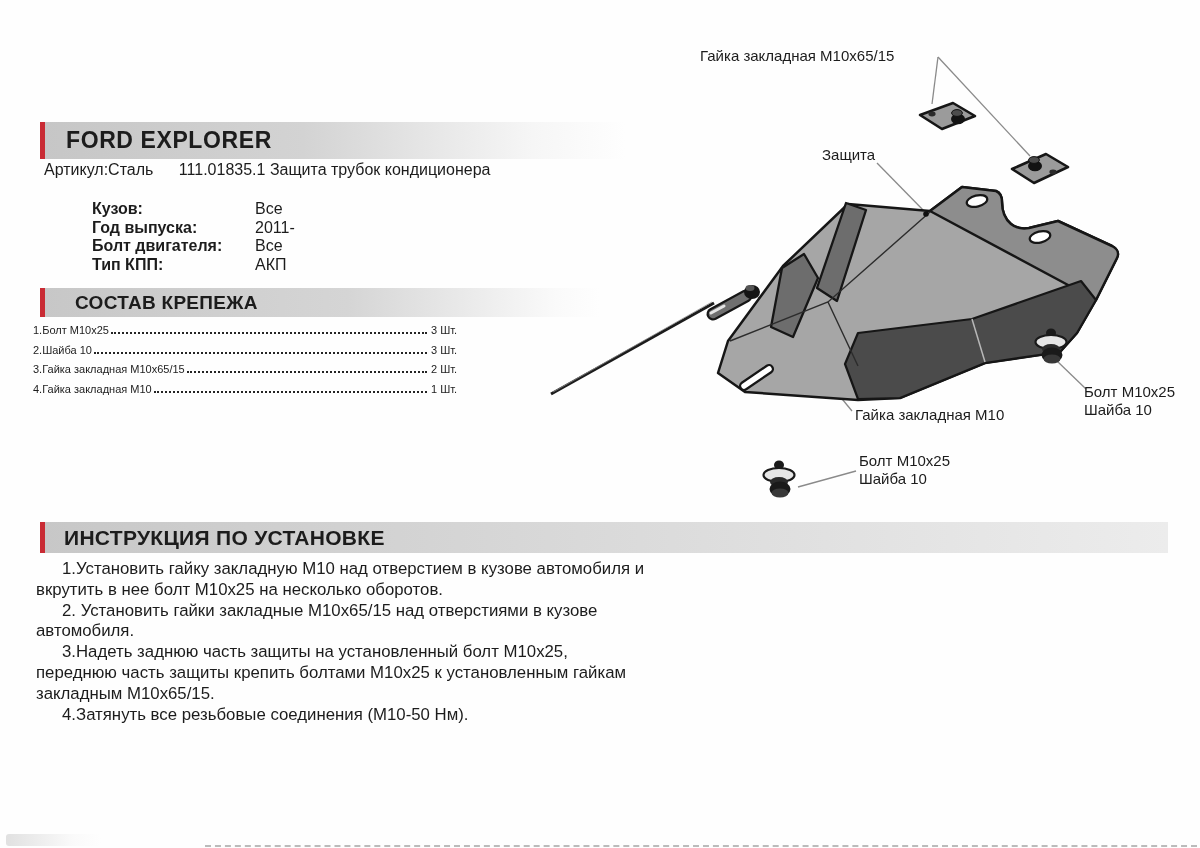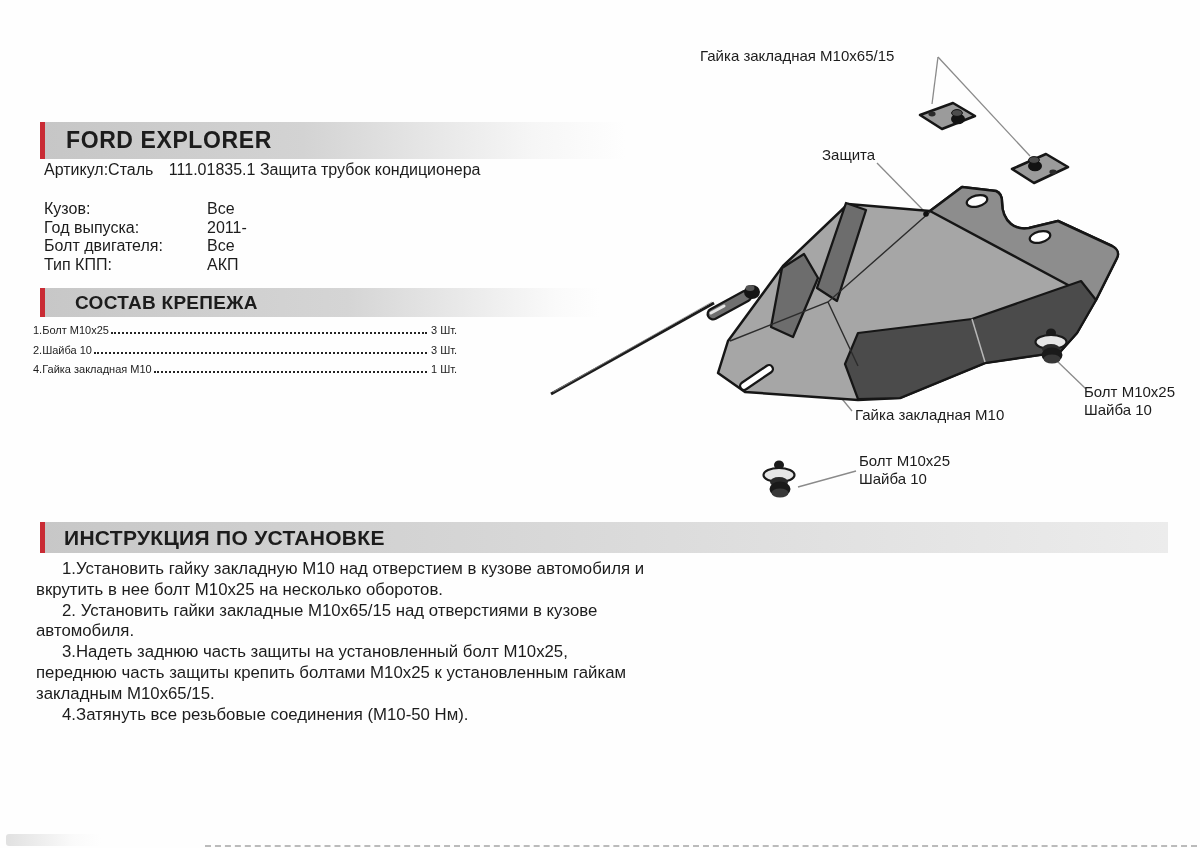--- a/index.html
+++ b/index.html
@@ -16,23 +16,23 @@
   .bar-ford .bar-title{font-size:23px;font-weight:bold;letter-spacing:.6px;padding-left:26px;}
   .bar-sostav{left:40px;top:288px;width:560px;height:29px;
     background:linear-gradient(90deg,#c7c7c7 0%,#d5d5d5 55%,rgba(240,240,240,.3) 92%,rgba(255,255,255,0) 100%);}
   .bar-sostav .bar-title{font-size:19px;font-weight:bold;letter-spacing:.3px;padding-left:24px;margin-left:11px;}
   .bar-instr{left:40px;top:522px;width:1128px;height:31px;
     background:linear-gradient(90deg,#c7c7c7 0%,#d8d8d8 45%,#ececec 100%);}
   .bar-instr .bar-title{font-size:21px;font-weight:bold;letter-spacing:.3px;padding-left:24px;}
   
   .artikul{position:absolute;left:44px;top:161px;font-size:16px;white-space:nowrap;}
   .artikul .lab{font-weight:normal;}
-  .artikul .val{margin-left:11px;}
+  .artikul .val{margin-left:21px;}
   .specs{position:absolute;left:44px;top:200px;font-size:16px;line-height:18.5px;}
-  .spec-label{display:inline-block;width:163px;font-weight:normal;}
+  .spec-label{display:inline-block;width:163px;font-weight:bold;margin-left:48px;}
   
   .flist{position:absolute;left:33px;top:321px;width:444px;font-size:11px;line-height:19.7px;}
   .frow{display:flex;align-items:baseline;}
   .fname{white-space:nowrap;}
   .fdots{flex:1;border-bottom:2px dotted #242424;margin:0 4px 3px 2px;min-width:10px;}
   .fqty{white-space:nowrap;width:46px;}
   
   .steps{position:absolute;left:36px;top:559px;width:612px;font-size:16.8px;line-height:20.8px;}
   .steps p{margin:0;text-indent:26px;}
   
@@ -85,20 +85,25 @@
       <span class="fname">1.Болт М10х25</span>
         <span class="fdots"></span>
         <span class="fqty">3 Шт.</span>
     </div>
     <div class="frow">
       <span class="fname">2.Шайба 10</span>
         <span class="fdots"></span>
         <span class="fqty">3 Шт.</span>
     </div>
     <div class="frow">
+      <span class="fname">3.Гайка закладная М10х65/15</span>
+        <span class="fdots"></span>
+        <span class="fqty">2 Шт.</span>
+    </div>
+    <div class="frow">
       <span class="fname">4.Гайка закладная М10</span>
         <span class="fdots"></span>
         <span class="fqty">1 Шт.</span>
     </div>
   </div>
 
   <svg id="diagram-svg" viewBox="540 30 650 485" xmlns="http://www.w3.org/2000/svg">
 
     <g stroke="#8a8a8a" stroke-width="1.3" fill="none">
       <path d="M938,57 L932,104"></path>

